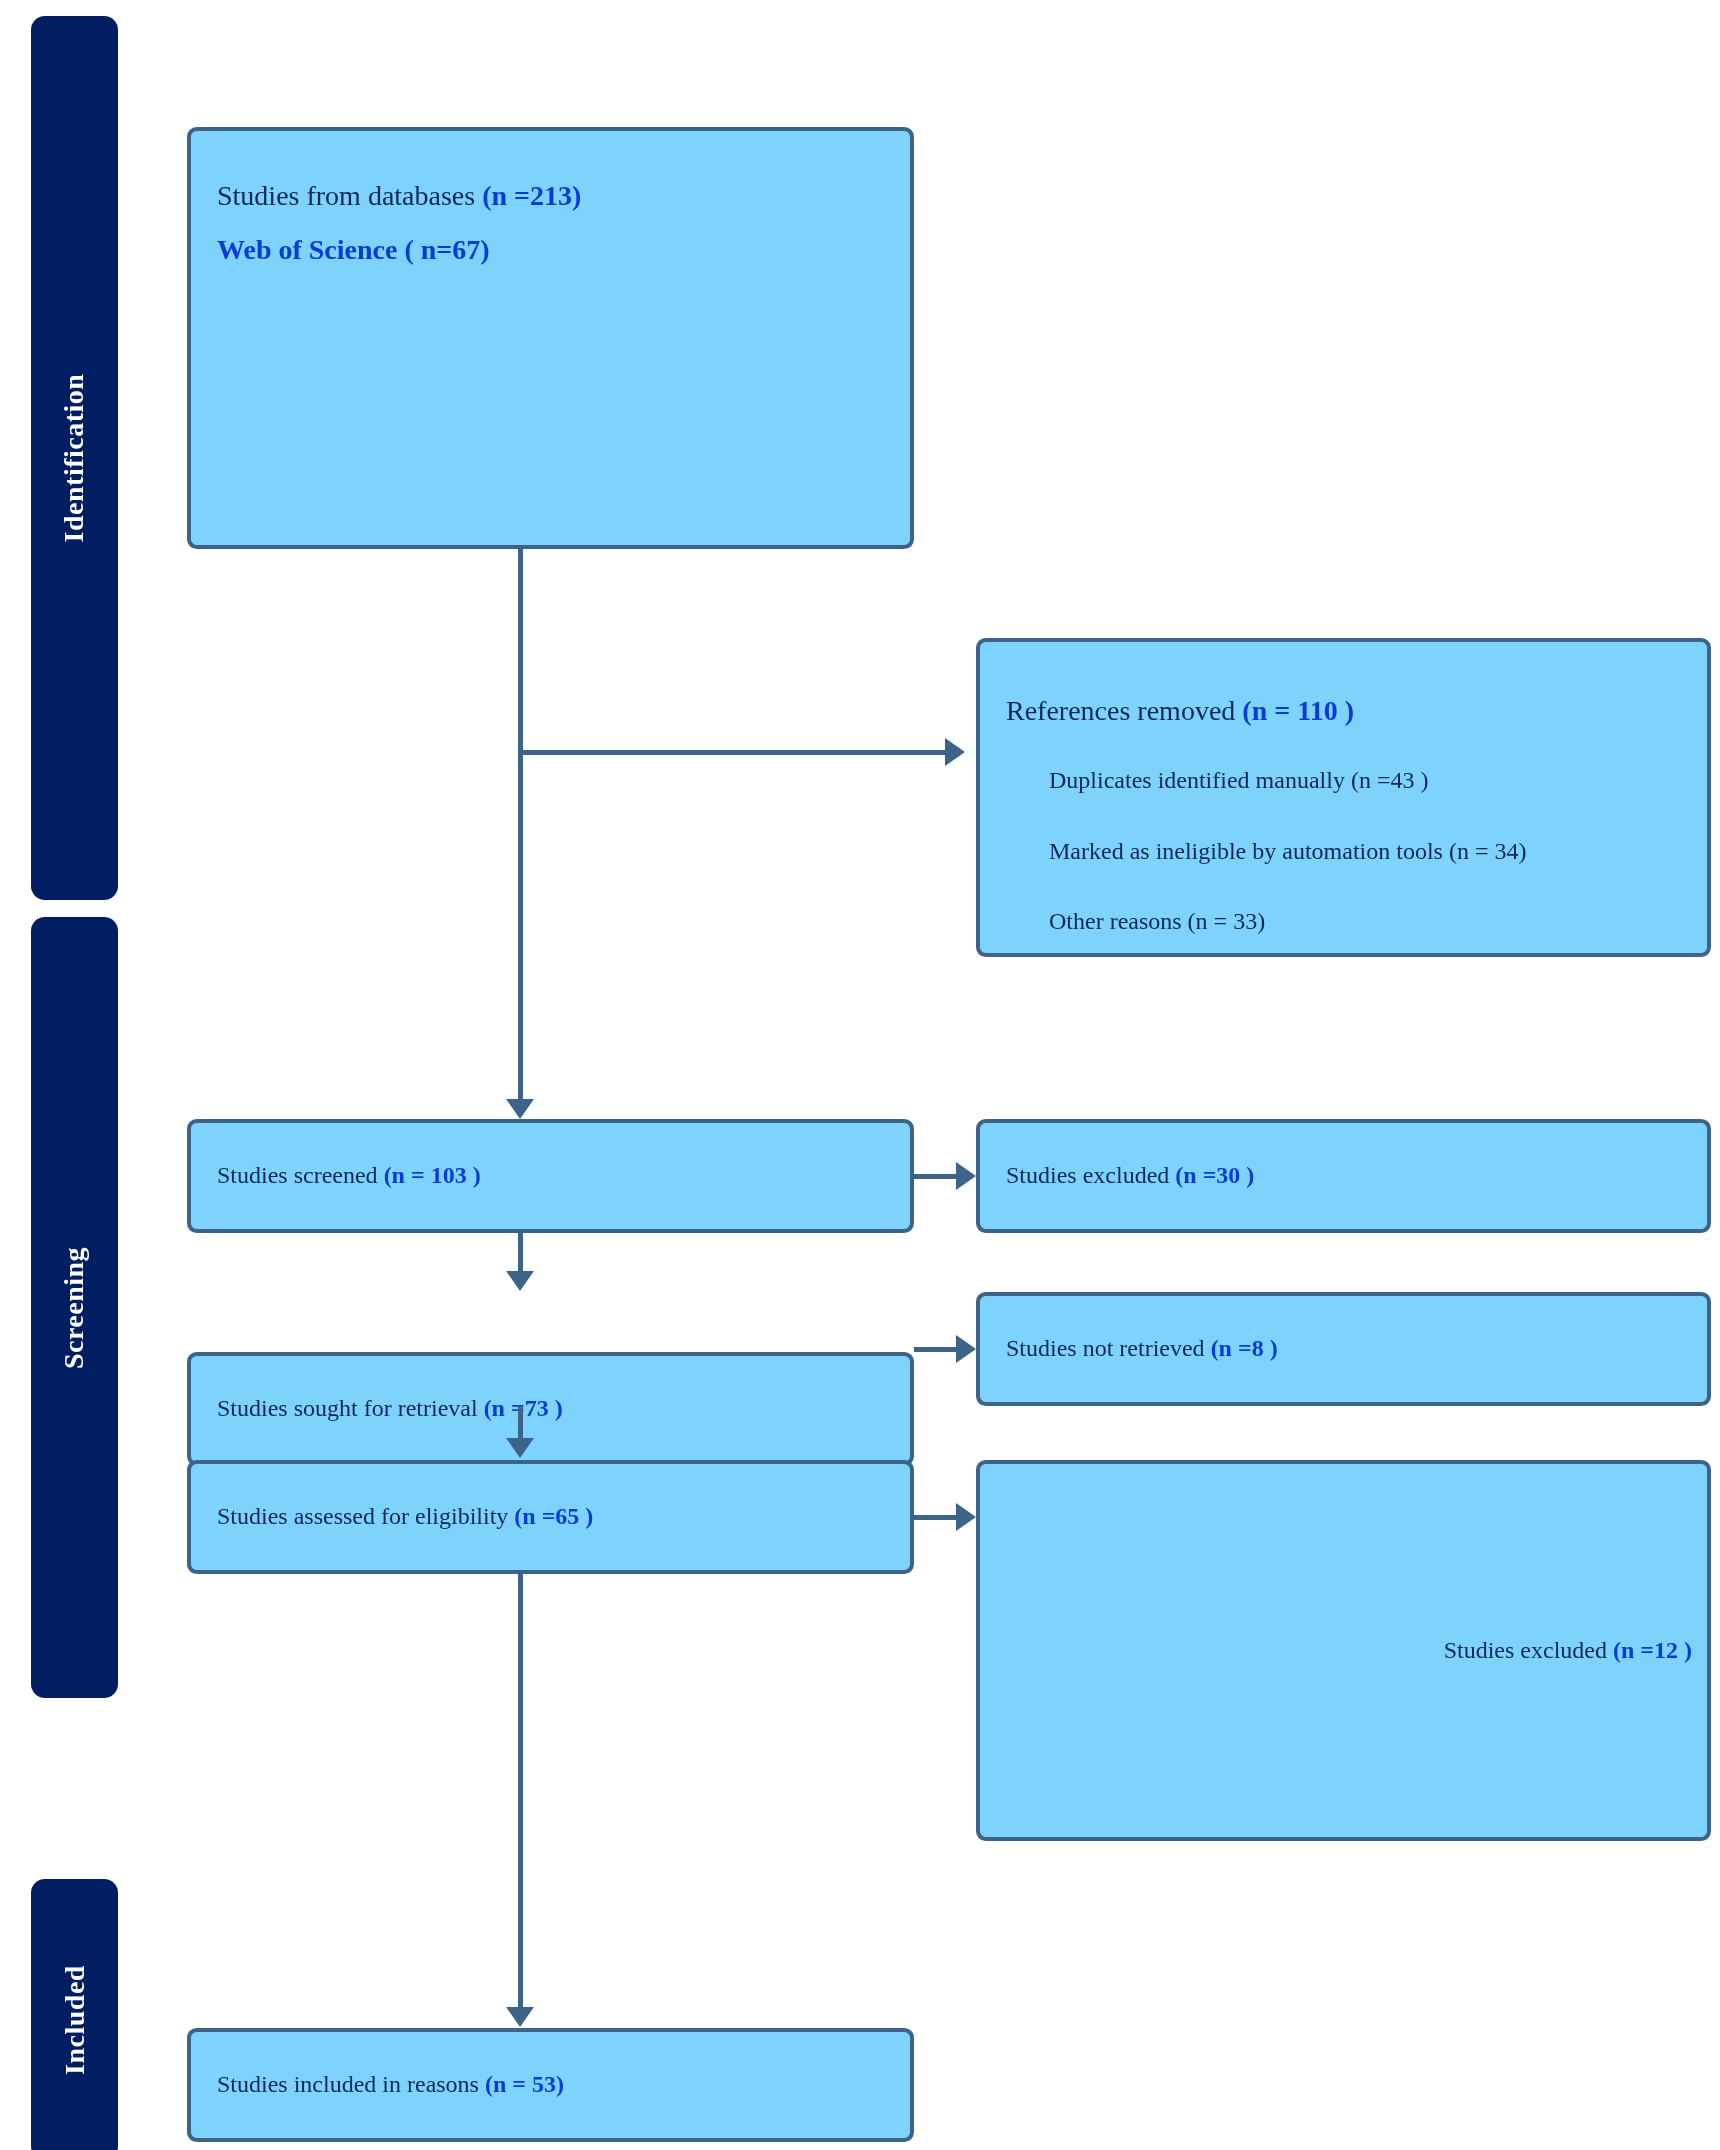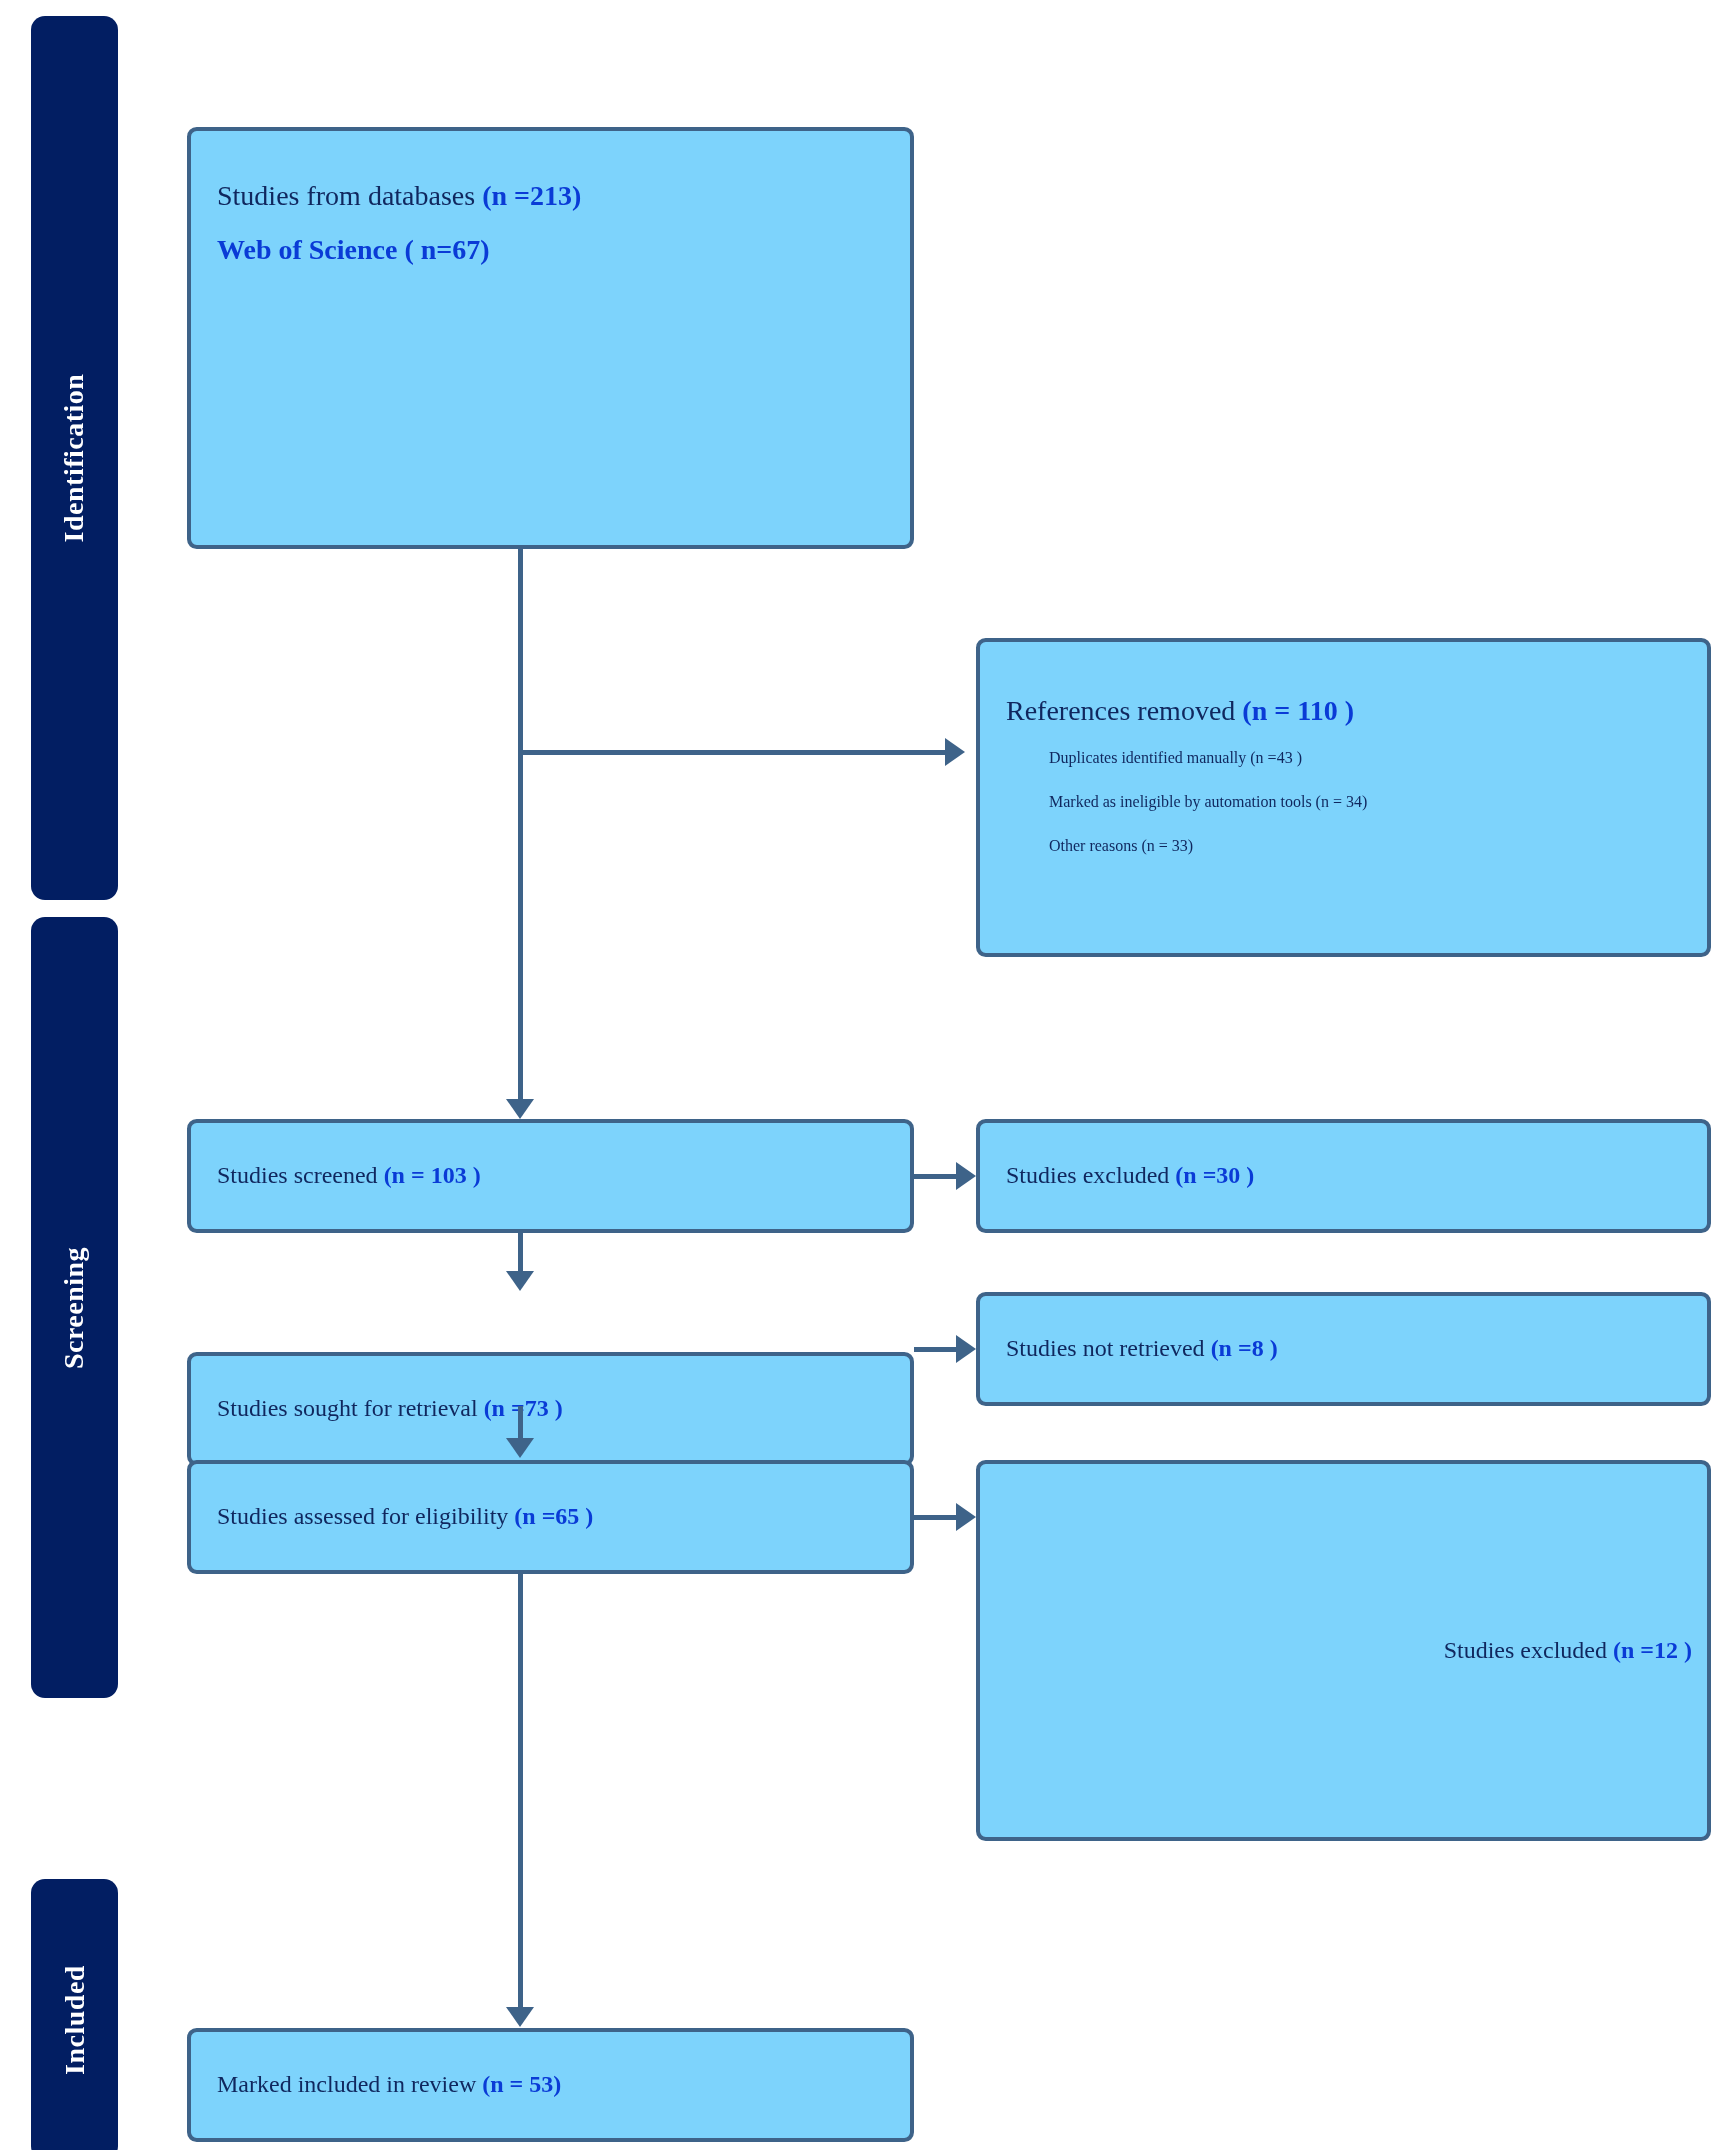--- a/index.html
+++ b/index.html
@@ -74,24 +74,24 @@
     font-size: 28px;
     color: #0A3BD6;
     font-weight: bold;
     line-height: 1.05;
     margin: 0 0 25px 0;
     white-space: nowrap;
   }
   .line-db:last-child { margin-bottom: 0; }
 
   .line-sub {
-    font-size: 16px;
+    font-size: 24px;
     color: #10275E;
     line-height: 1.05;
-    margin: 0 0 27px 43px;
+    margin: 18px 0 27px 43px;
     white-space: nowrap;
   }
   .line-sub:last-child { margin-bottom: 0; }
 
   .single-line {
     font-size: 24px;
     color: #10275E;
     white-space: nowrap;
     line-height: 1.05;
   }
@@ -204,21 +204,21 @@
     <div class="box-inner">
       <p class="single-line">
         <span>Studies excluded </span><span class="hl">(n =12 )</span>
       </p>
     </div>
   </div>
 
   <div class="flow-box" style="left:187px; top:2028px; width:727px; height:114px;">
     <div class="box-inner">
       <p class="single-line">
-        <span>Marked included in review </span><span class="hl">(n = 53)</span>
+        <span>Studies included in reasons </span><span class="hl">(n = 53)</span>
       </p>
     </div>
   </div>
 
   <div class="conn conn-v" style="left:518px; top:549px; height:552px;"></div>
   <div class="arrow-down" style="left:506px; top:1099px;"></div>
 
   <div class="conn conn-h" style="left:518px; top:750px; width:427px;"></div>
   <div class="arrow-right" style="left:945px; top:738px;"></div>
 

